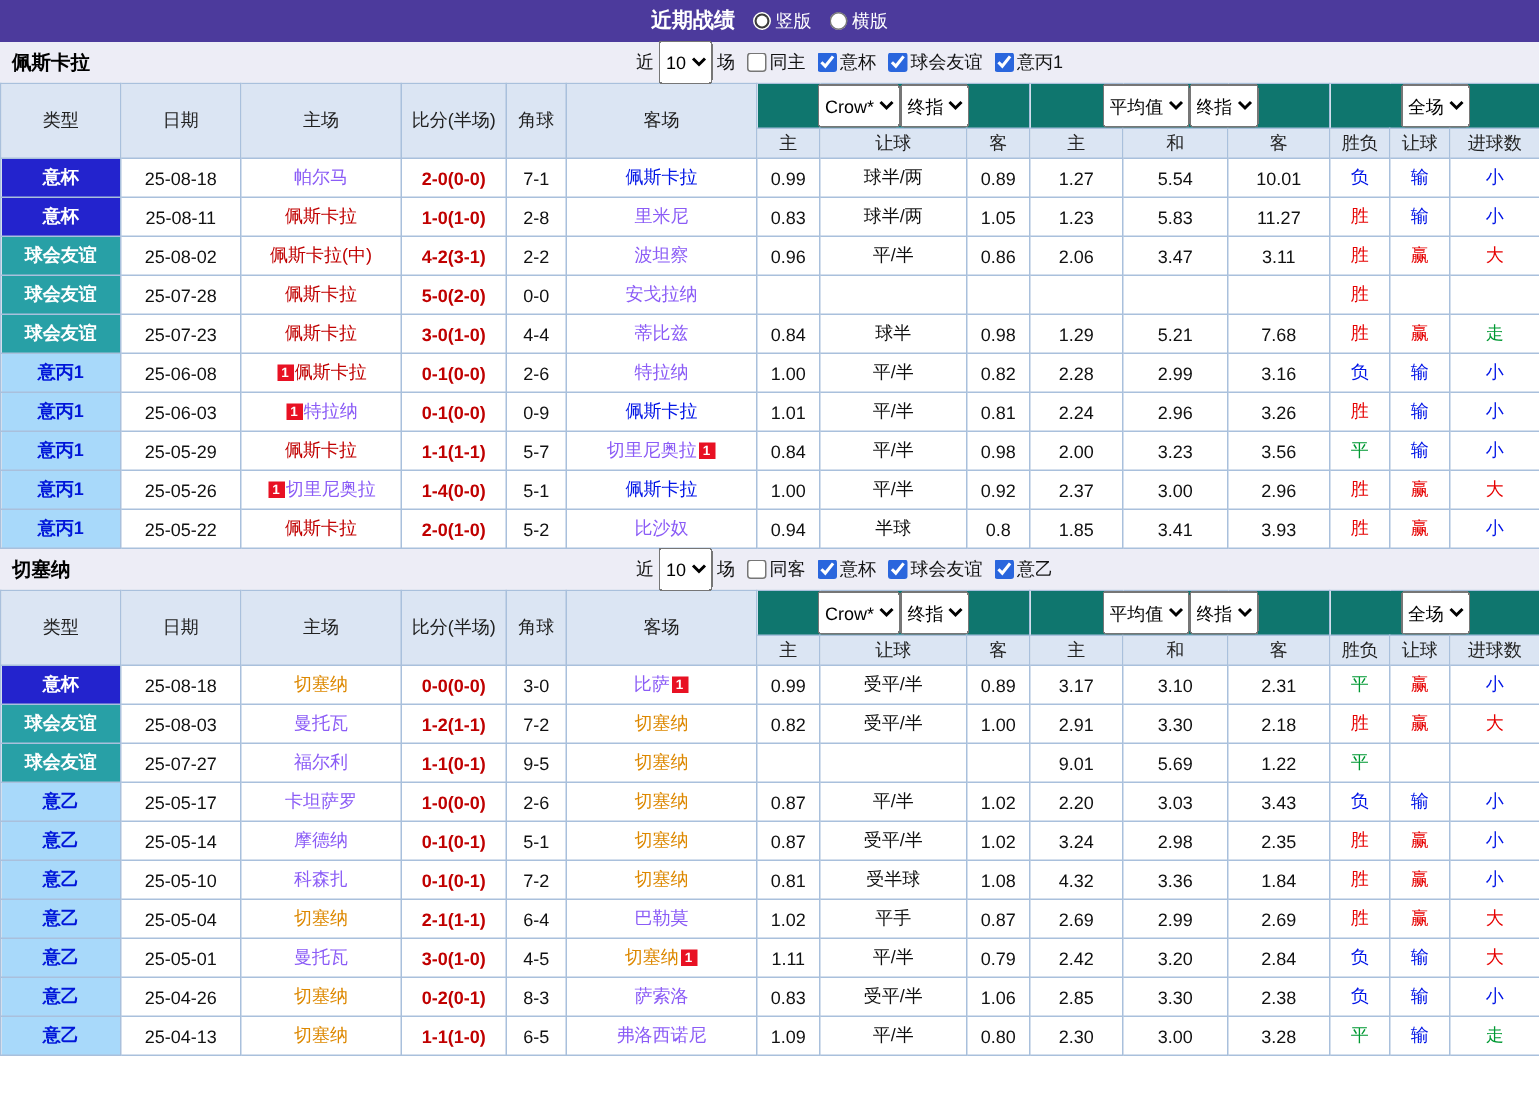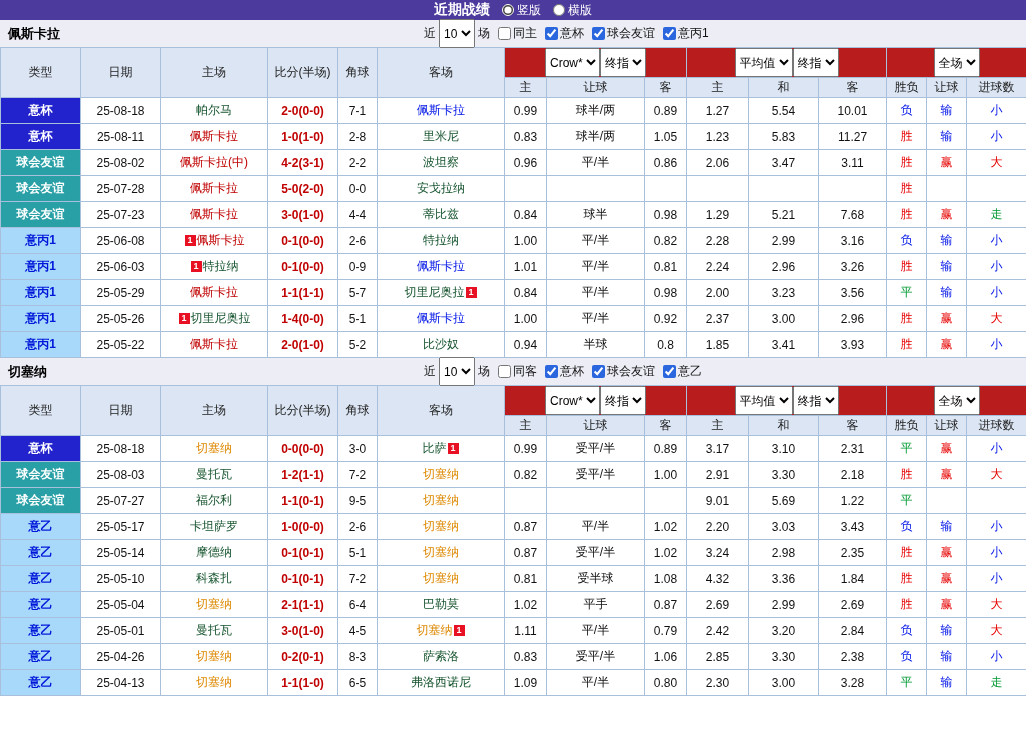--- a/index.html
+++ b/index.html
@@ -5,21 +5,21 @@
   * { box-sizing: border-box; }
   body {
     margin: 0;
     width: 1026px;
     background: #ffffff;
     font-family: "Liberation Sans", "DejaVu Sans", sans-serif;
     font-size: 12px;
     color: #111;
   }
   .topbar {
-    height: 20px;
+    height: 28px;
     background: #4c3a9c;
     color: #fff;
     display: flex;
     align-items: center;
     justify-content: center;
     gap: 12px;
   }
   .topbar-title { font-weight: bold; font-size: 14px; }
   .radio { display: inline-flex; align-items: center; gap: 3px; font-size: 12px; cursor: pointer; }
   input[type=radio] { accent-color: #ffffff; width: 12px; height: 12px; margin: 0; }
@@ -49,31 +49,31 @@
   th, td {
     border: 1px solid #a9c0dc;
     text-align: center;
     padding: 0 2px;
     overflow: hidden;
     white-space: nowrap;
     font-weight: normal;
     font-size: 12px;
   }
   thead th { background: #dbe5f3; height: 20px; color: #222; }
-  thead th.grp { background: #b91c1c; margin-left: 20px; }
+  thead th.grp { background: #0f766e; margin-left: 20px; }
   tbody td { height: 26px; background: #fff; }
 
   td.lg-cup { background: #2323cd; color: #fff; font-weight: bold; }
   td.lg-fr  { background: #28a0a6; color: #fff; font-weight: bold; }
   td.lg-lt  { background: #a8d9fa; color: #0016d9; font-weight: bold; }
 
   .t-red   { color: #c00000; }
   .t-blue  { color: #0014e6; }
   .t-or    { color: #dd8800; }
-  .t-plain { color: #14532d; }
+  .t-plain { color: #8b5cf6; }
   .score   { color: #c00000; font-weight: bold; }
 
   .r-win  { color: #e60000; }
   .r-lose { color: #0014e6; }
   .r-draw { color: #009933; }
 
   .badge {
     display: inline-block;
     width: 11px; height: 11px; line-height: 11px;
     background: #e81123; color: #fff;

